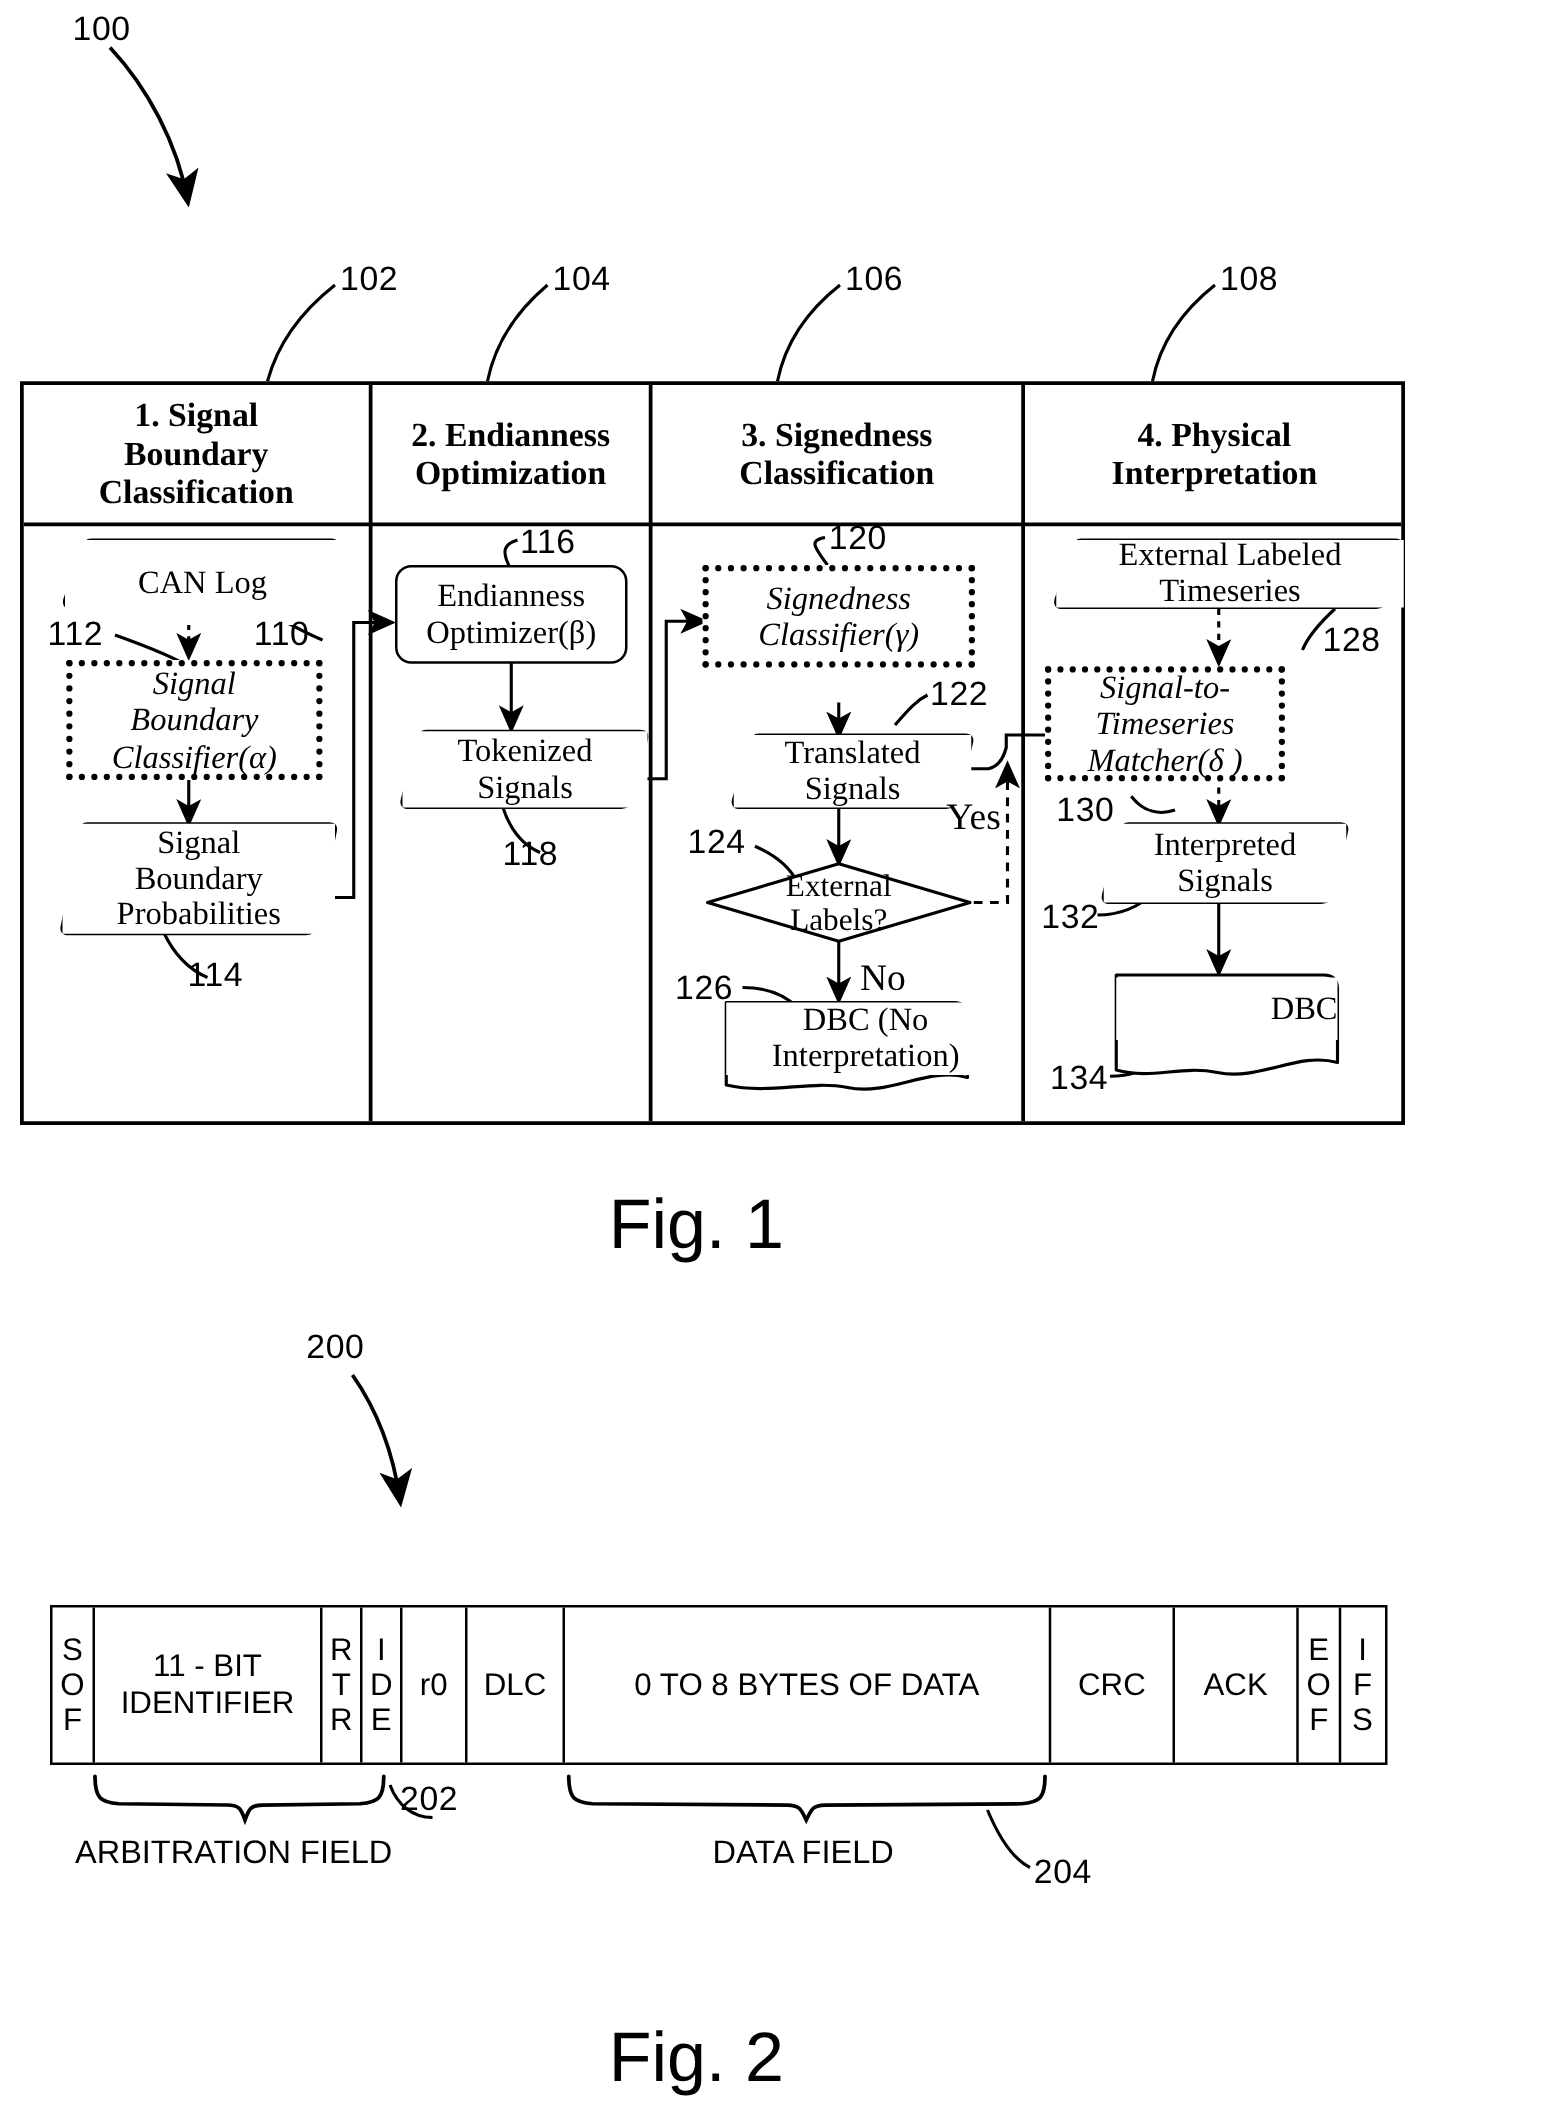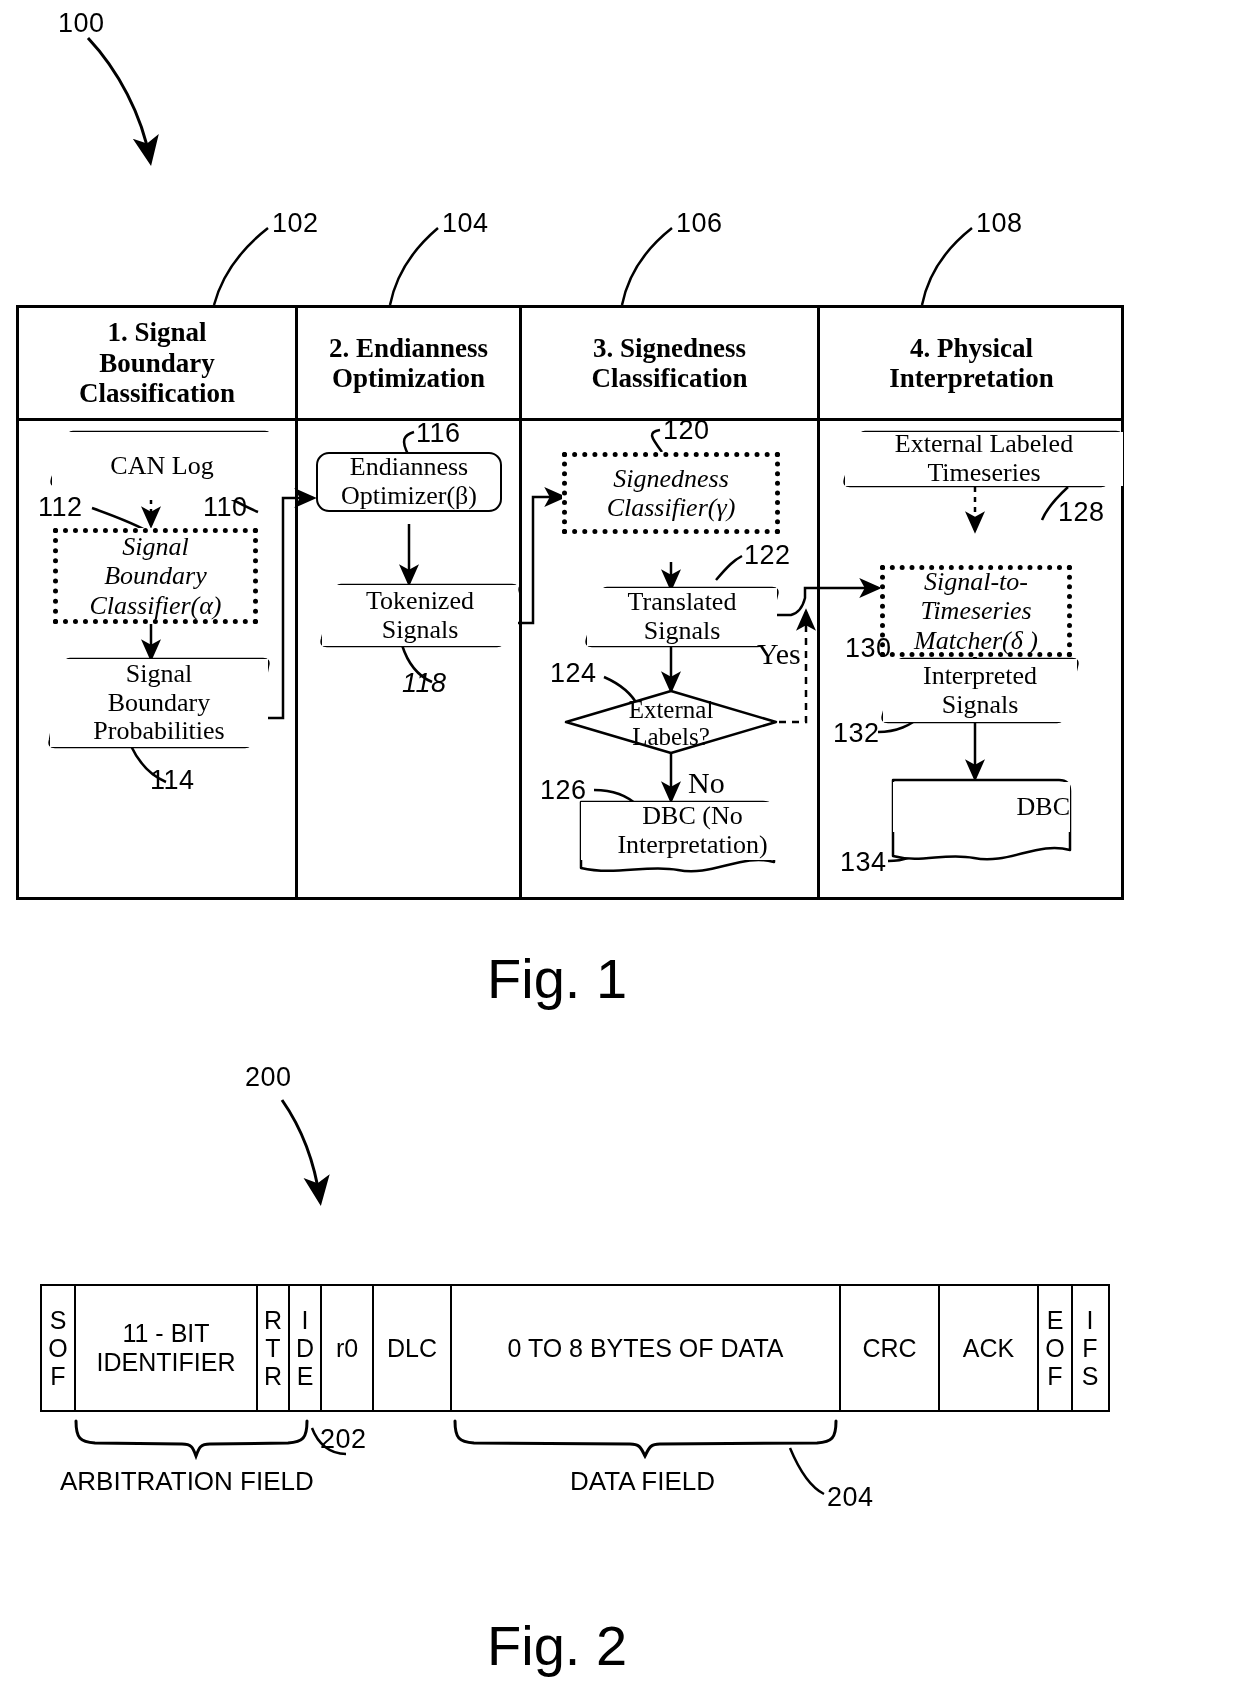--- a/index.html
+++ b/index.html
@@ -306,28 +306,28 @@
   <div class="node dotted" style="left:53px; top:528px; width:205px; height:96px;">
     <span>Signal<br>Boundary<br>Classifier(α)</span>
   </div>
 
   <div class="node para" style="left:50px; top:659px; width:218px; height:88px;">
     <span class="para-label">Signal<br>Boundary<br>Probabilities</span>
   </div>
   <div class="refnum" style="left:150px; top:765px;">114</div>
 
   <div class="refnum" style="left:416px; top:418px;">116</div>
-  <div class="node rrect" style="left:316px; top:452px; width:186px; height:60px;">
+  <div class="node rrect" style="left:316px; top:452px; width:186px; height:79px;">
     <span>Endianness<br>Optimizer(β)</span>
   </div>
 
   <div class="node para" style="left:322px; top:585px; width:196px; height:61px;">
     <span class="para-label">Tokenized<br>Signals</span>
   </div>
-  <div class="refnum" style="left:402px; top:668px;font-style:italic;">118</div>
+  <div class="refnum" style="left:402px; top:668px;">118</div>
 
   <div class="refnum" style="left:663px; top:415px;">120</div>
   <div class="node dotted" style="left:562px; top:452px; width:218px; height:82px;">
     <span>Signedness<br>Classifier(γ)</span>
   </div>
 
   <div class="node para" style="left:587px; top:588px; width:190px; height:58px;">
     <span class="para-label">Translated<br>Signals</span>
   </div>
   <div class="refnum" style="left:744px; top:540px;">122</div>
@@ -343,21 +343,21 @@
   <div class="node" style="left:581px; top:802px; width:223px; height:58px;">
     <span>DBC (No<br>Interpretation)</span>
   </div>
   <div class="refnum" style="left:540px; top:775px;">126</div>
 
   <div class="node para" style="left:845px; top:432px; width:278px; height:54px;">
     <span class="para-label">External Labeled<br>Timeseries</span>
   </div>
   <div class="refnum" style="left:1058px; top:497px;">128</div>
 
-  <div class="node dotted" style="left:880px; top:533px; width:192px; height:92px;margin-top:32px;">
+  <div class="node dotted" style="left:836px; top:533px; width:192px; height:92px;">
     <span>Signal-to-<br>Timeseries<br>Matcher(δ )</span>
   </div>
   <div class="refnum" style="left:845px; top:633px;">130</div>
 
   <div class="node para" style="left:883px; top:659px; width:194px; height:63px;">
     <span class="para-label">Interpreted<br>Signals</span>
   </div>
   <div class="refnum" style="left:833px; top:718px;">132</div>
 
   <div class="node" style="left:893px; top:782px; width:177px; height:50px;justify-content:flex-end;">

